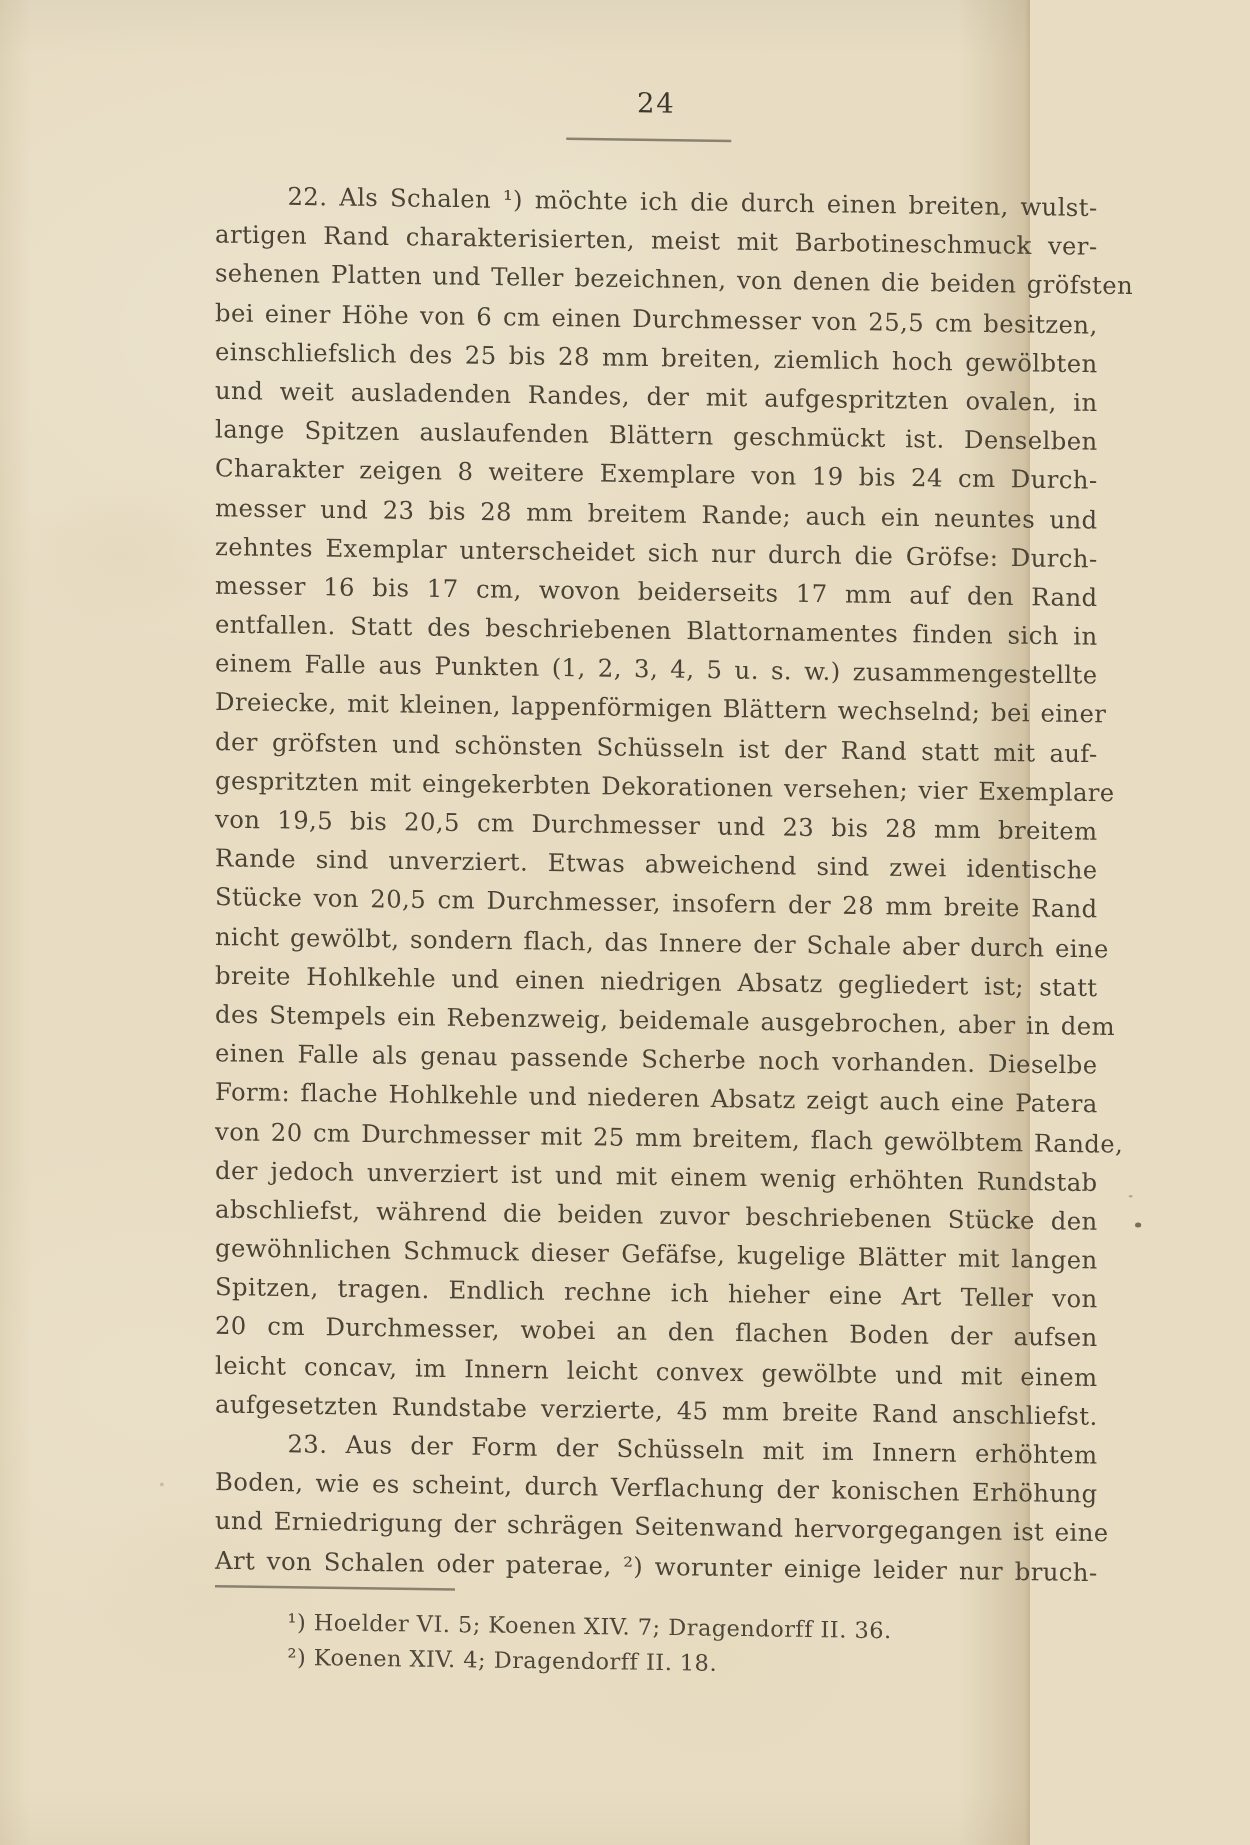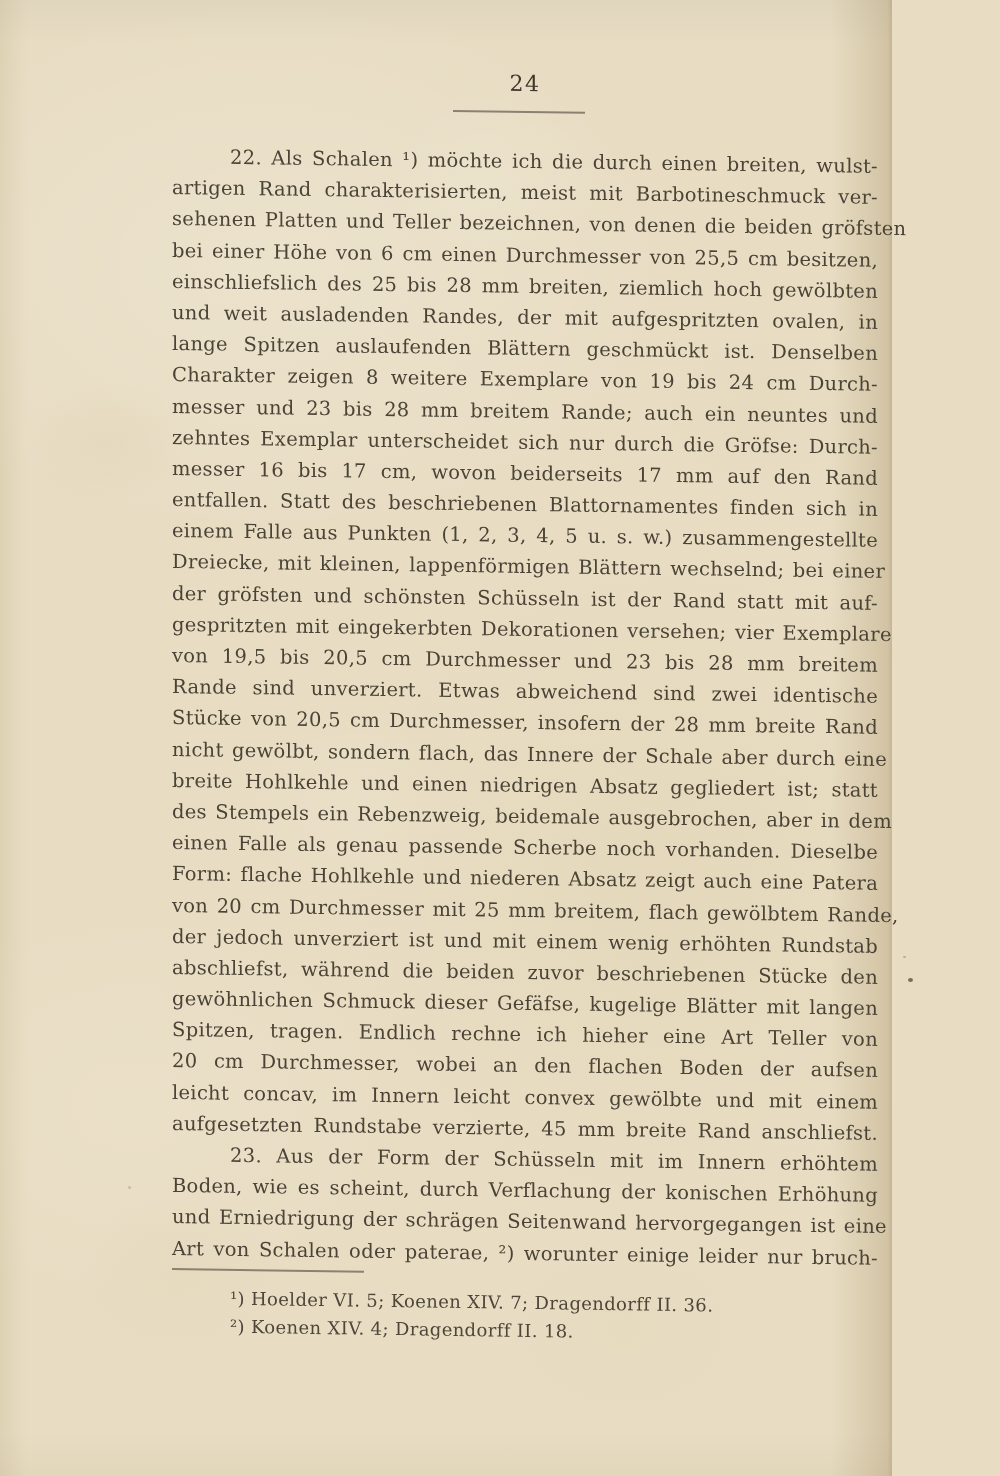--- a/index.html
+++ b/index.html
@@ -6,21 +6,21 @@
     --paper: #e8ddc3;
     --ink: #4a4336;
     --rule: #8a8171;
   }
   * { margin: 0; padding: 0; box-sizing: border-box; }
   html, body { width: 1000px; height: 1476px; overflow: hidden; }
   body { background: #e8ddc3; }
 
   .page {
     position: relative;
-    width: 892px;
+    width: 824px;
     height: 1476px;
     background:
       radial-gradient(ellipse 600px 400px at 30% 18%, rgba(255,255,255,0.16), transparent 70%),
       radial-gradient(ellipse 500px 500px at 75% 60%, rgba(214,195,155,0.18), transparent 70%),
       radial-gradient(ellipse 400px 300px at 15% 75%, rgba(255,252,240,0.10), transparent 70%),
       linear-gradient(to right, rgba(186,166,128,0.22) 0%, rgba(186,166,128,0.0) 3%, rgba(186,166,128,0.0) 93%, rgba(160,136,94,0.30) 99.5%, rgba(140,116,76,0.38) 100%),
       linear-gradient(to bottom, rgba(172,170,152,0.14) 0%, rgba(172,170,152,0.0) 3%, rgba(172,170,152,0.0) 97%, rgba(190,172,136,0.14) 100%),
       var(--paper);
     font-family: "DejaVu Serif", "Liberation Serif", serif;
     color: var(--ink);

